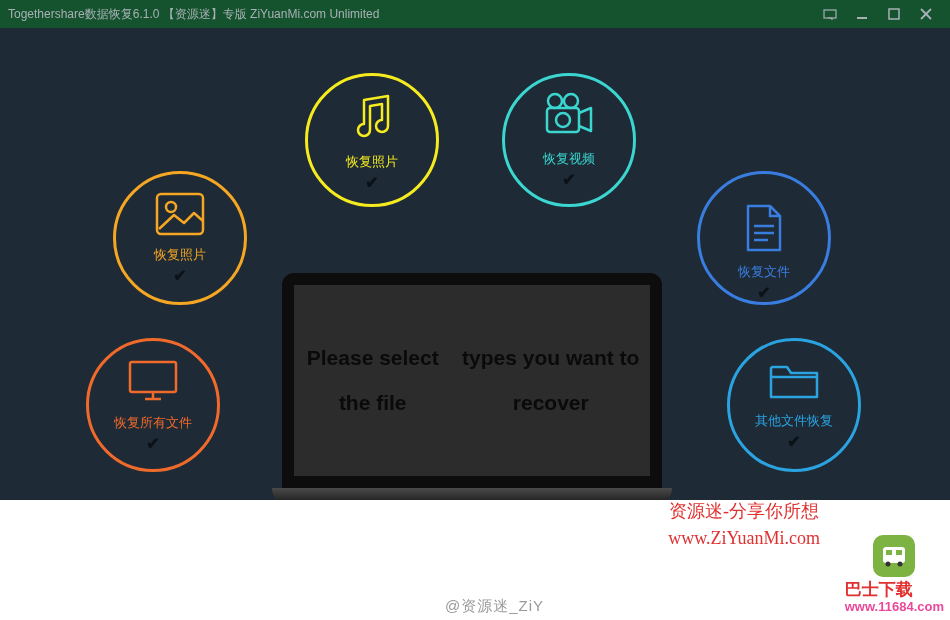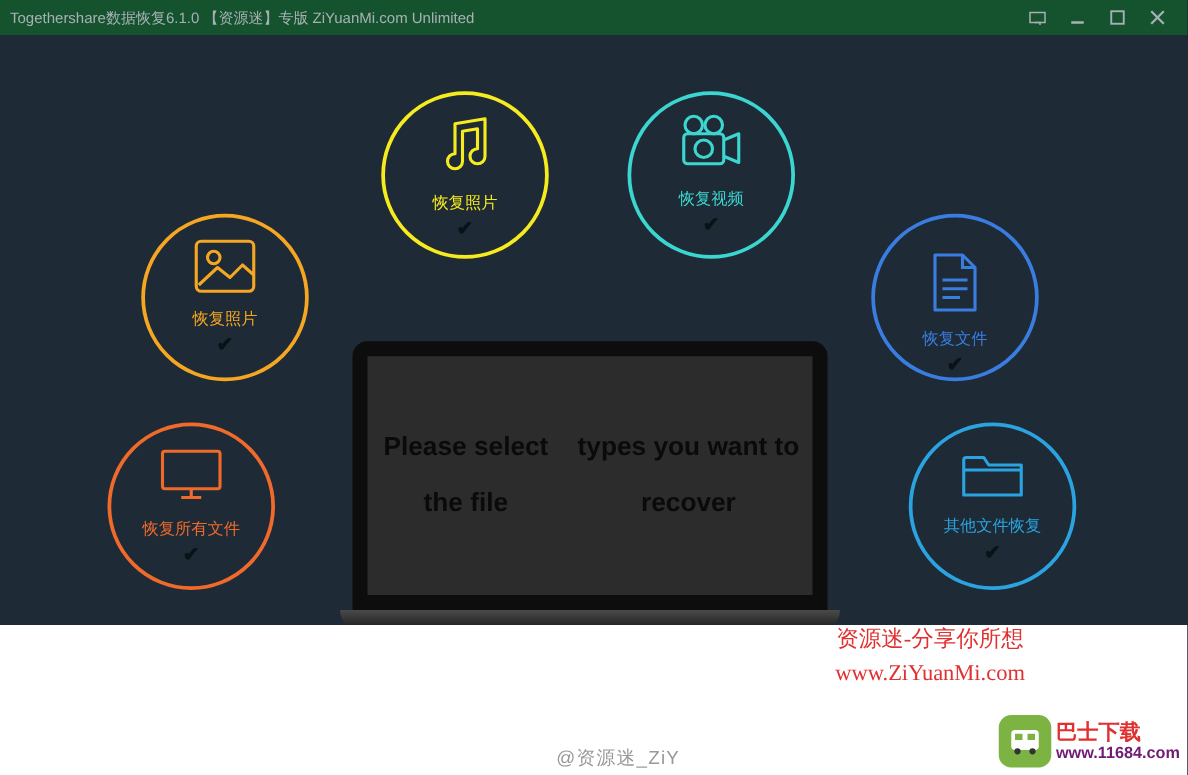--- a/index.html
+++ b/index.html
@@ -125,33 +125,34 @@
   color: #e03030;
   line-height: 1.5;
 }
 .badge {
   position: absolute;
   right: 6px;
   bottom: 6px;
   display: flex;
   align-items: center;
   gap: 4px;
+  flex-direction: column;
 }
 .badge-logo {
   width: 42px;
   height: 42px;
   background: #7cb342;
   border-radius: 10px;
   display: flex;
   align-items: center;
   justify-content: center;
 }
 .badge-text { line-height: 1.1; font-weight:bold; }
 .badge-top { color: #e03030; font-size: 17px; }
-.badge-url { color: #701a75; font-size: 13px; }
+.badge-url { color: #ec4899; font-size: 13px; }
 .wm {
   position: absolute;
   bottom: 4px;
   left: 50%;
   transform: translateX(-30px);
   color: #999;
   font-size: 15px;
   letter-spacing: 1px;
 }
 </style>

